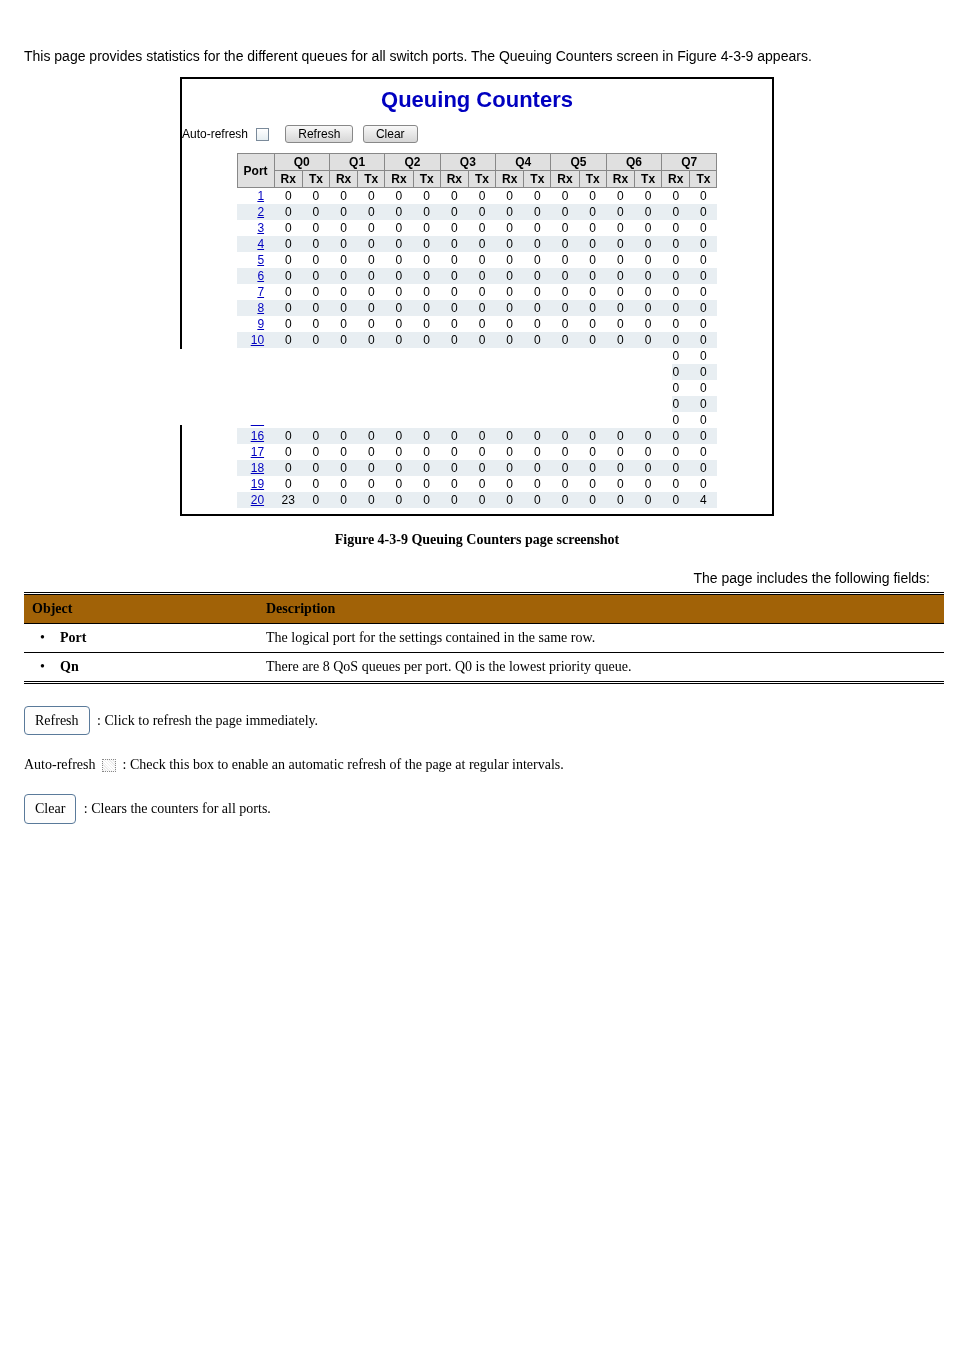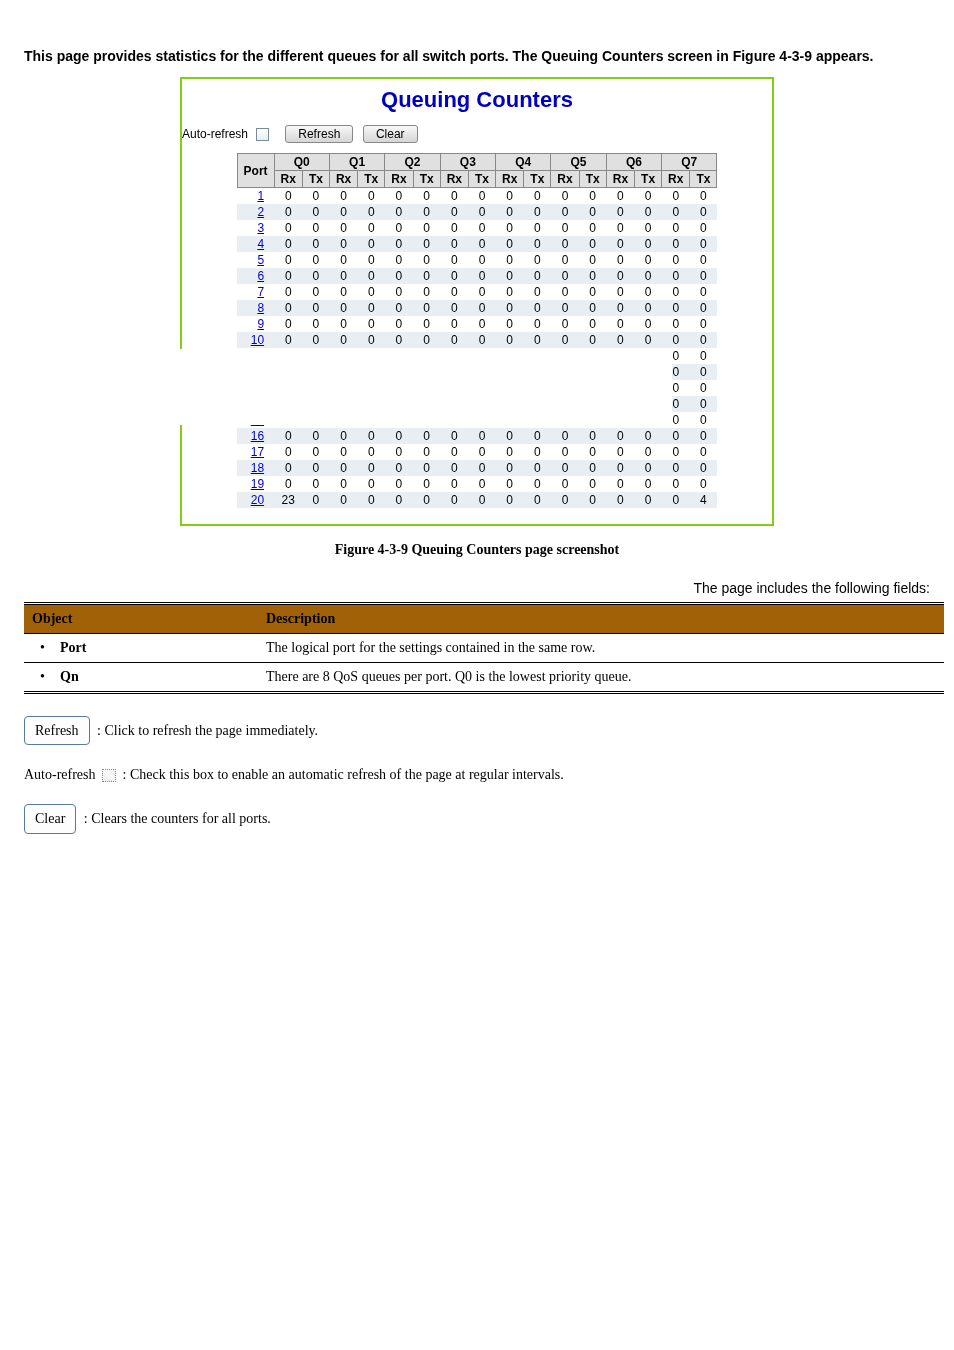--- a/index.html
+++ b/index.html
@@ -11,29 +11,28 @@
     background: #fff;
     width: 954px;
   }
   .page {
     padding: 30px 20px 40px 20px;
   }
   .intro {
     font-size: 14px;
     line-height: 1.5;
     margin: 16px 0 8px 4px;
-    font-weight: bold;
   }
   .figure {
-    border: 2px solid #84cc16;
+    border: 2px solid #000000;
     width: 590px;
     margin: 10px auto 0 auto;
     background: #fff;
     position: relative;
-    padding-bottom: 16px;
+    padding-bottom: 6px;
   }
   .figure-title {
     font-family: Verdana, Arial, sans-serif;
     color: #0000c0;
     font-size: 22px;
     font-weight: bold;
     text-align: center;
     margin: 8px 0 12px 0;
   }
   .controls {

